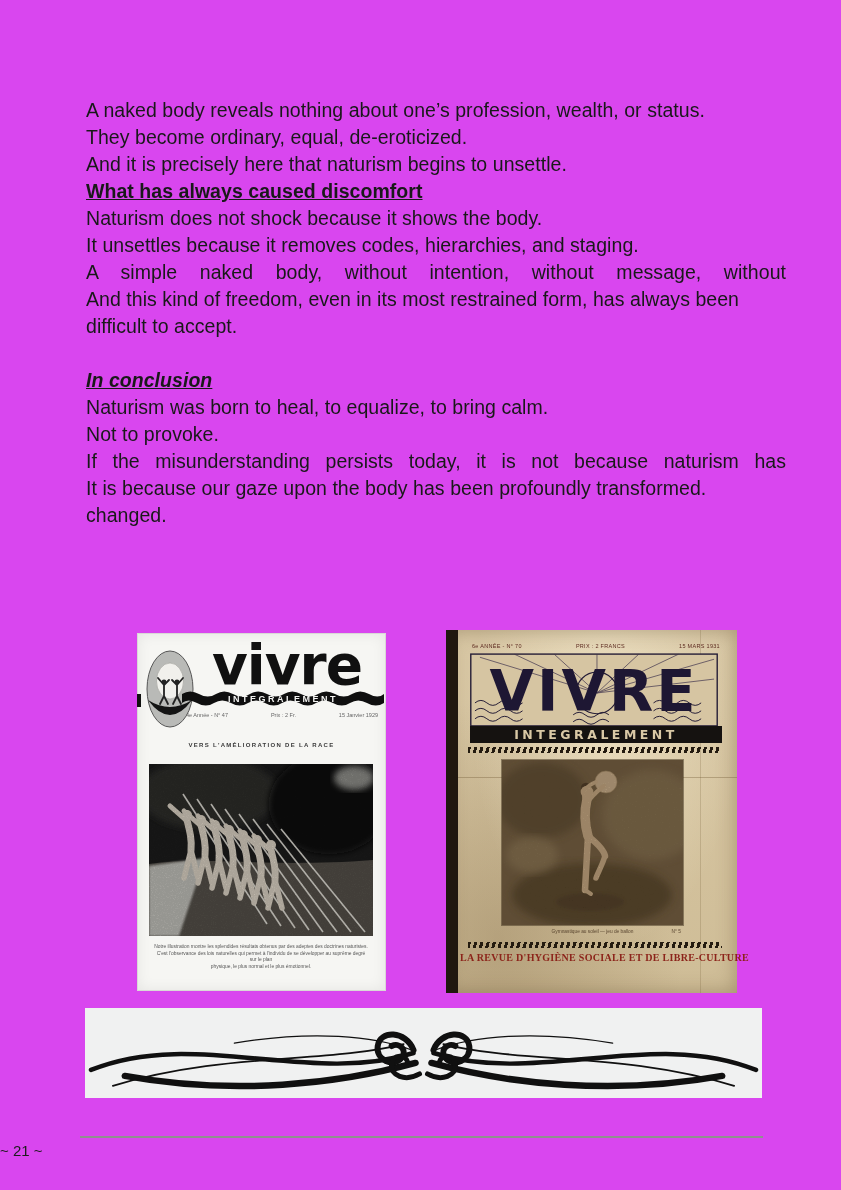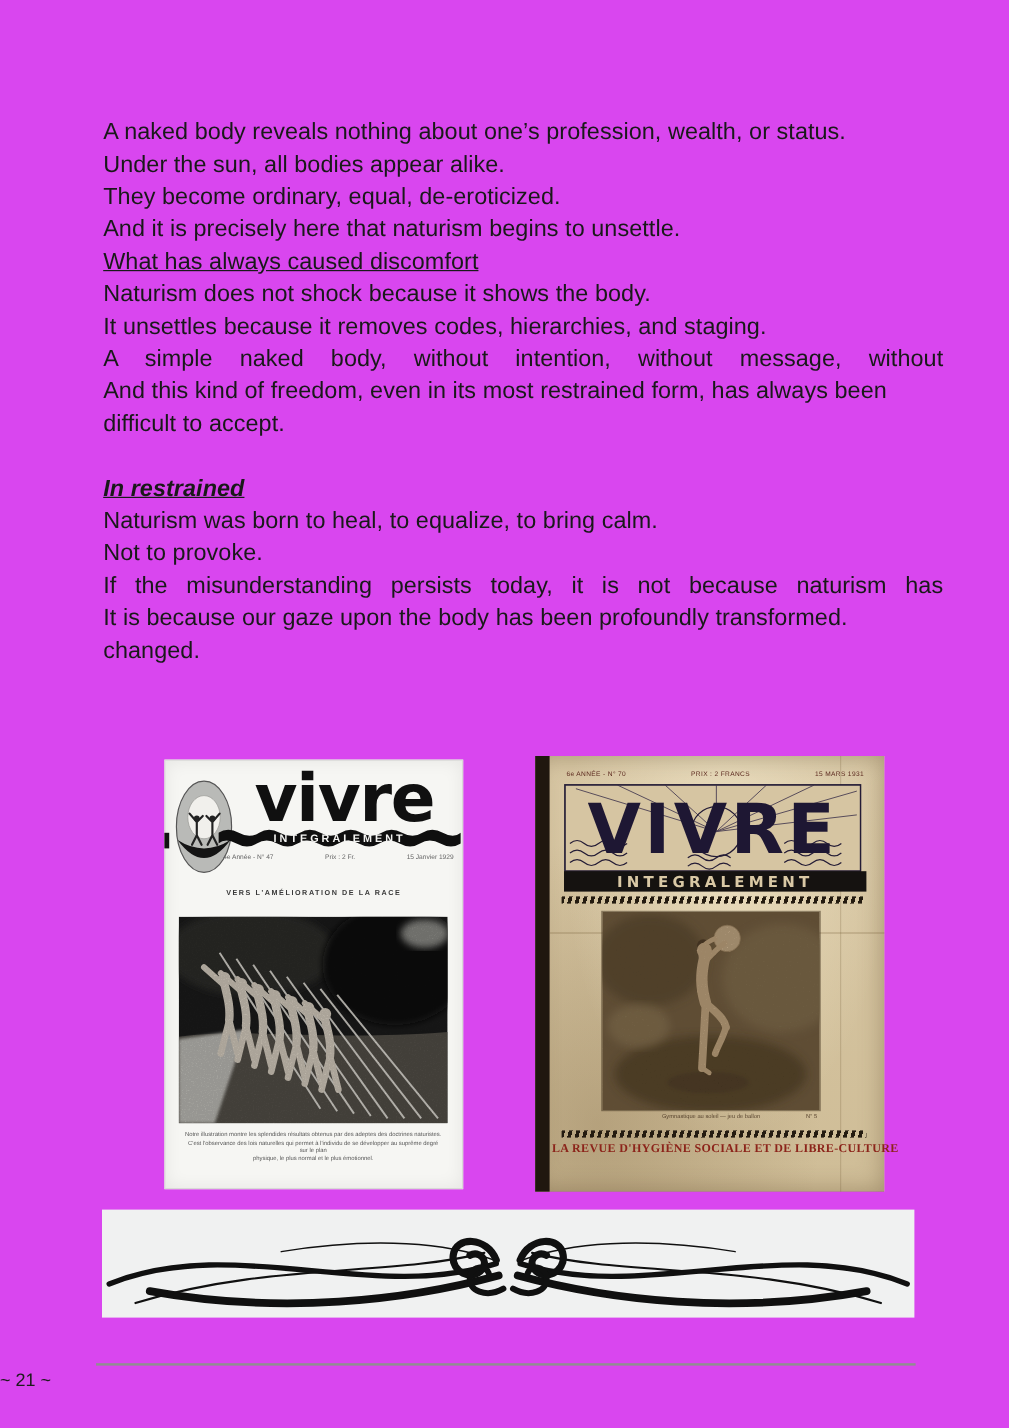--- a/index.html
+++ b/index.html
@@ -4,21 +4,21 @@
 <style>
   html,body{margin:0;padding:0;background:#ffffff;}
   #page{position:relative;width:841px;height:1190px;background:#d946ef;
         font-family:"Liberation Sans",sans-serif;overflow:hidden;color:#191919;}
 
   
   .article{position:absolute;left:86px;top:97px;width:700px;
            font-size:19.5px;line-height:27px;letter-spacing:.05px;}
   .line{min-height:27px;}
   .stretch{text-align:justify;text-align-last:justify;}
-  .head{font-weight:400;text-decoration:underline;}
+  .head{font-weight:700;text-decoration:underline;}
   .ihead{font-weight:700;font-style:italic;text-decoration:underline;}
   .blank{height:27px;}
 
   
   .mag-left{position:absolute;left:137px;top:633px;width:247px;height:356px;
             background:#f6f6f3;border:1px solid #d9d9d6;
             box-shadow:inset 0 0 14px rgba(0,0,0,.07);}
   .mag-left .notch{position:absolute;left:-1px;top:60px;width:4px;height:13px;background:#111;}
   .ml-logo{position:absolute;left:8px;top:16px;width:48px;height:78px;}
   .ml-title{position:absolute;left:58px;top:2px;width:182px;height:58px;
@@ -70,31 +70,30 @@
   .page-number{position:absolute;left:0;top:1142px;width:100%;text-align:left;
                font-size:15px;color:#1c1c1c;}
 </style>
 </head>
 <body>
 
 <div id="page">
 
   <div class="article">
       <div class="line normal">A naked body reveals nothing about one’s profession, wealth, or status.</div>
-      <div class="line normal">Under the sun, all bodies appear alike.</div>
       <div class="line normal">They become ordinary, equal, de-eroticized.</div>
       <div class="line normal">And it is precisely here that naturism begins to unsettle.</div>
       <div class="line head">What has always caused discomfort</div>
       <div class="line normal">Naturism does not shock because it shows the body.</div>
       <div class="line normal">It unsettles because it removes codes, hierarchies, and staging.</div>
       <div class="line stretch">A simple naked body, without intention, without message, without</div>
       <div class="line normal">And this kind of freedom, even in its most restrained form, has always been</div>
       <div class="line normal">difficult to accept.</div>
       <div class="line blank"></div>
-      <div class="line ihead">In restrained</div>
+      <div class="line ihead">In conclusion</div>
       <div class="line normal">Naturism was born to heal, to equalize, to bring calm.</div>
       <div class="line normal">Not to provoke.</div>
       <div class="line stretch">If the misunderstanding persists today, it is not because naturism has</div>
       <div class="line normal">It is because our gaze upon the body has been profoundly transformed.</div>
       <div class="line normal">changed.</div>
     </div>
 
   <div class="mag-left">
     <div class="notch"></div>
 

